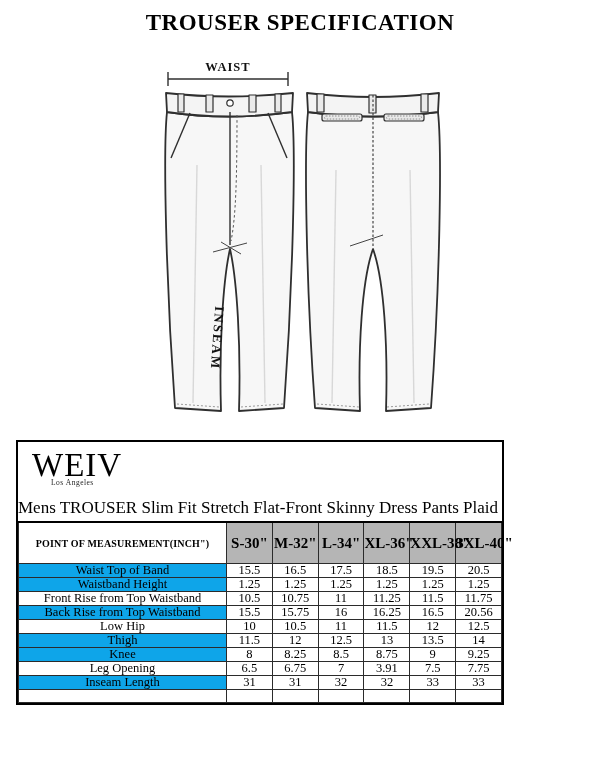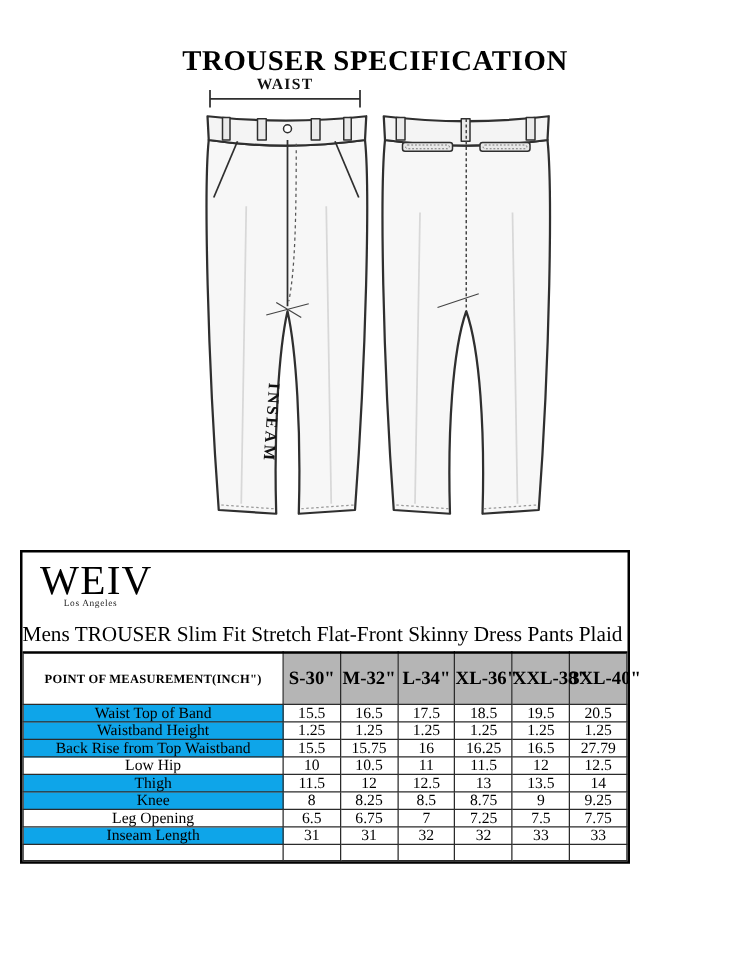--- a/index.html
+++ b/index.html
@@ -1,21 +1,21 @@
 <!DOCTYPE html>
 <html><head>
 <meta charset="utf-8">
 <style>
   html,body{margin:0;padding:0;background:#fff;}
   .page{
     position:relative;width:600px;height:776px;background:#ffffff;overflow:hidden;
     font-family:"Liberation Serif","DejaVu Serif",serif;color:#000;
   }
   .main-title{
-    position:absolute;top:36px;left:0;width:600px;text-align:center;
+    position:absolute;top:10px;left:0;width:600px;text-align:center;
     font-size:23px;font-weight:bold;letter-spacing:0.5px;
   }
   .diagram{position:absolute;top:55px;left:0;}
   .spec-box{
     position:absolute;top:440px;left:16px;width:488px;
     border:2px solid #000;background:#fff;box-sizing:border-box;
   }
   .logo-area{padding:8px 0 0 14px;height:47px;}
   .brand-name{font-size:33px;letter-spacing:1px;line-height:30px;}
   .brand-sub{font-size:7.5px;letter-spacing:0.5px;margin:-2px 0 0 19px;color:#222;}
@@ -170,27 +170,36 @@
           <tr>
             <td class="label-td shaded">Waistband Height</td>
             <td class="val-td">1.25</td>
             <td class="val-td">1.25</td>
             <td class="val-td">1.25</td>
             <td class="val-td">1.25</td>
             <td class="val-td">1.25</td>
             <td class="val-td">1.25</td>
           </tr>
           <tr>
+            <td class="label-td">Front Rise from Top Waistband</td>
+            <td class="val-td">10.5</td>
+            <td class="val-td">10.75</td>
+            <td class="val-td">11</td>
+            <td class="val-td">11.25</td>
+            <td class="val-td">11.5</td>
+            <td class="val-td">11.75</td>
+          </tr>
+          <tr>
             <td class="label-td shaded">Back Rise from Top Waistband</td>
             <td class="val-td">15.5</td>
             <td class="val-td">15.75</td>
             <td class="val-td">16</td>
             <td class="val-td">16.25</td>
             <td class="val-td">16.5</td>
-            <td class="val-td">27.79</td>
+            <td class="val-td">20.56</td>
           </tr>
           <tr>
             <td class="label-td">Low Hip</td>
             <td class="val-td">10</td>
             <td class="val-td">10.5</td>
             <td class="val-td">11</td>
             <td class="val-td">11.5</td>
             <td class="val-td">12</td>
             <td class="val-td">12.5</td>
           </tr>
@@ -210,21 +219,21 @@
             <td class="val-td">8.5</td>
             <td class="val-td">8.75</td>
             <td class="val-td">9</td>
             <td class="val-td">9.25</td>
           </tr>
           <tr>
             <td class="label-td">Leg Opening</td>
             <td class="val-td">6.5</td>
             <td class="val-td">6.75</td>
             <td class="val-td">7</td>
-            <td class="val-td">7.25</td>
+            <td class="val-td">3.91</td>
             <td class="val-td">7.5</td>
             <td class="val-td">7.75</td>
           </tr>
           <tr>
             <td class="label-td shaded">Inseam Length</td>
             <td class="val-td">31</td>
             <td class="val-td">31</td>
             <td class="val-td">32</td>
             <td class="val-td">32</td>
             <td class="val-td">33</td>

